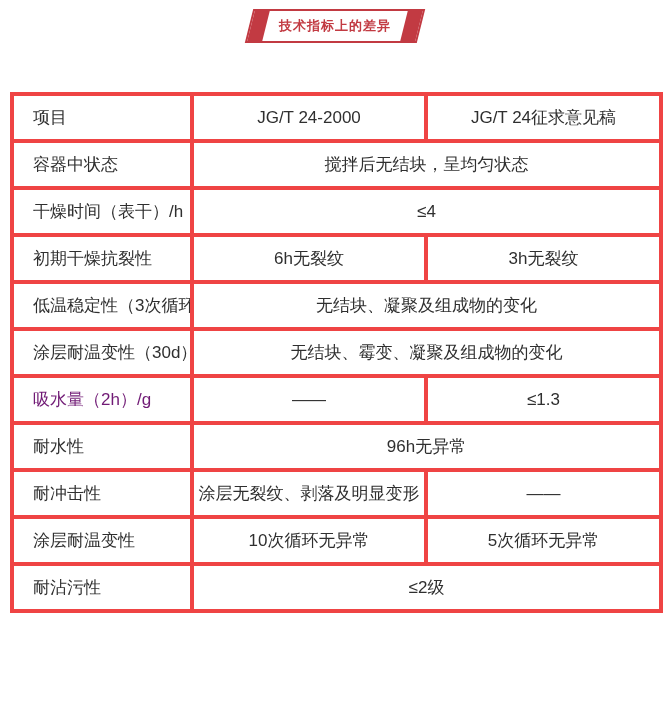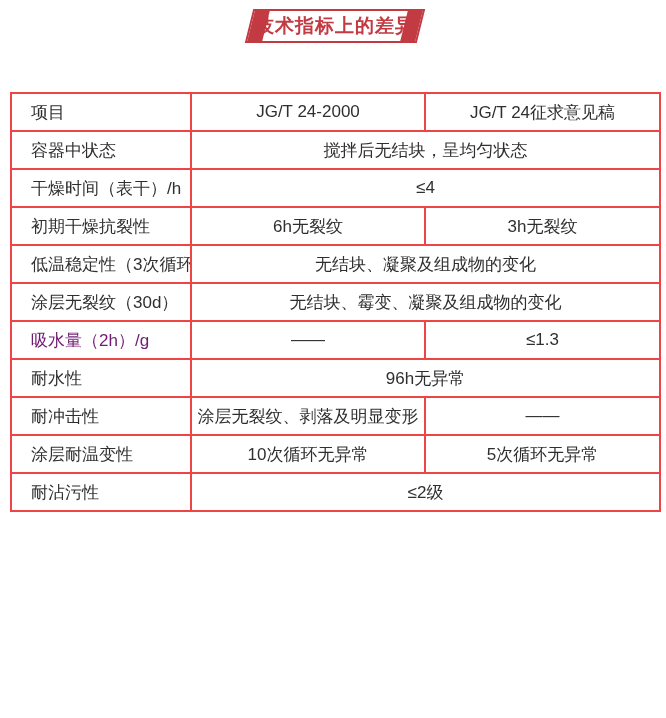--- a/index.html
+++ b/index.html
@@ -25,41 +25,41 @@
     position: absolute; top: 0; bottom: 0;
     width: 15px;
     background: #c23a42;
   }
   .banner-cap.left  { left: 0; }
   .banner-cap.right { right: 0; }
   .banner-title {
     position: absolute; inset: 0;
     display: flex; align-items: center; justify-content: center;
     color: #c23a42;
-    font-size: 19px;
+    font-size: 13px;
     font-weight: 600;
     letter-spacing: 1px;
     white-space: nowrap;
   }
   
   .spec-table {
     position: absolute;
     left: 10px; top: 92px;
     width: 649px;
     border-collapse: collapse;
     table-layout: fixed;
     font-size: 17px;
     color: #2f2f2f;
   }
   .spec-table col.c1 { width: 180px; }
   .spec-table col.c2 { width: 234px; }
   .spec-table col.c3 { width: 235px; }
   .spec-table td {
-    border: 2px solid #ef4444;
-    height: 38px;
+    border: 4px solid #ef4444;
+    height: 47px;
     text-align: center;
     vertical-align: middle;
     padding: 2px 4px;
     background: #ffffff;
     overflow: hidden;
     white-space: nowrap;
   }
   .spec-table td.label-cell {
     text-align: left;
     padding-left: 19px;
@@ -101,21 +101,21 @@
       <tr>
         <td class="label-cell">初期干燥抗裂性</td>
         <td>6h无裂纹</td>
         <td>3h无裂纹</td>
       </tr>
       <tr>
         <td class="label-cell">低温稳定性（3次循环）</td>
         <td colspan="2">无结块、凝聚及组成物的变化</td>
       </tr>
       <tr>
-        <td class="label-cell">涂层无裂纹（30d）</td>
+        <td class="label-cell">涂层耐温变性（30d）</td>
         <td colspan="2">无结块、霉变、凝聚及组成物的变化</td>
       </tr>
       <tr>
         <td class="label-cell red-label">吸水量（2h）/g</td>
         <td>——</td>
         <td>≤1.3</td>
       </tr>
       <tr>
         <td class="label-cell">耐水性</td>
         <td colspan="2">96h无异常</td>

